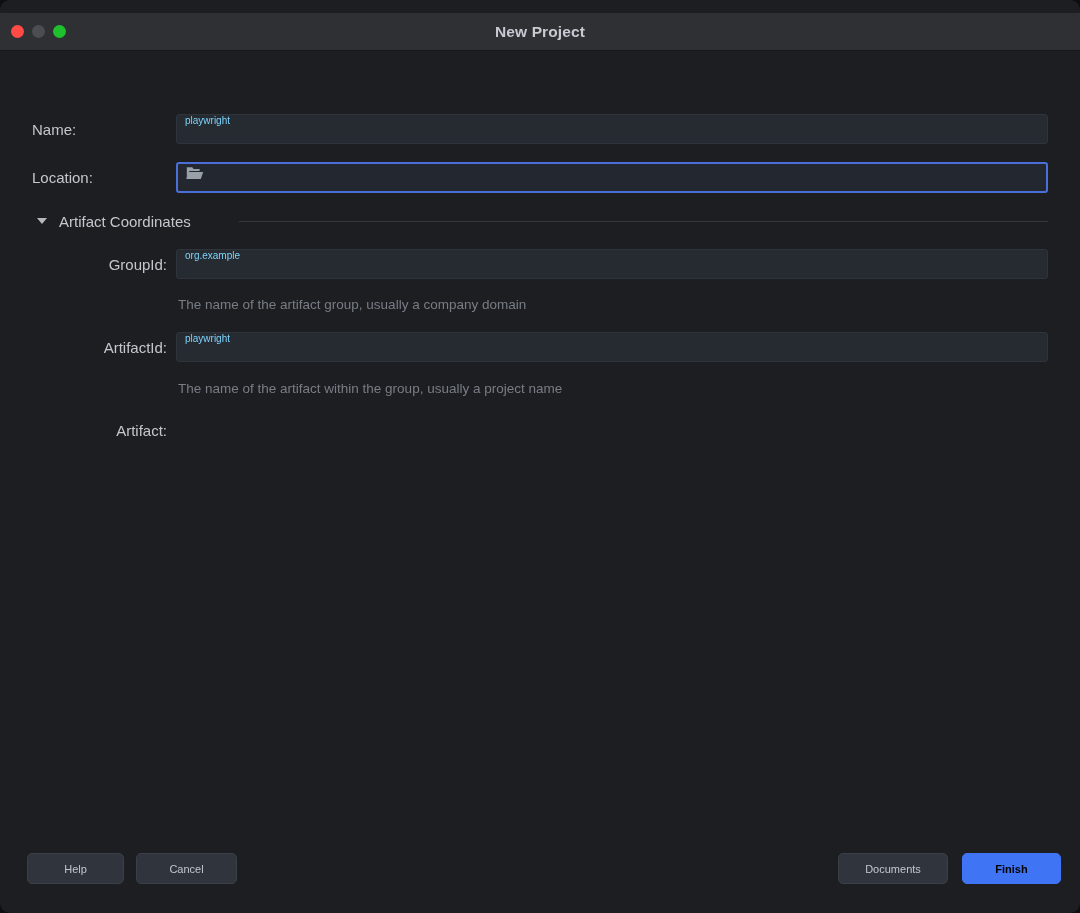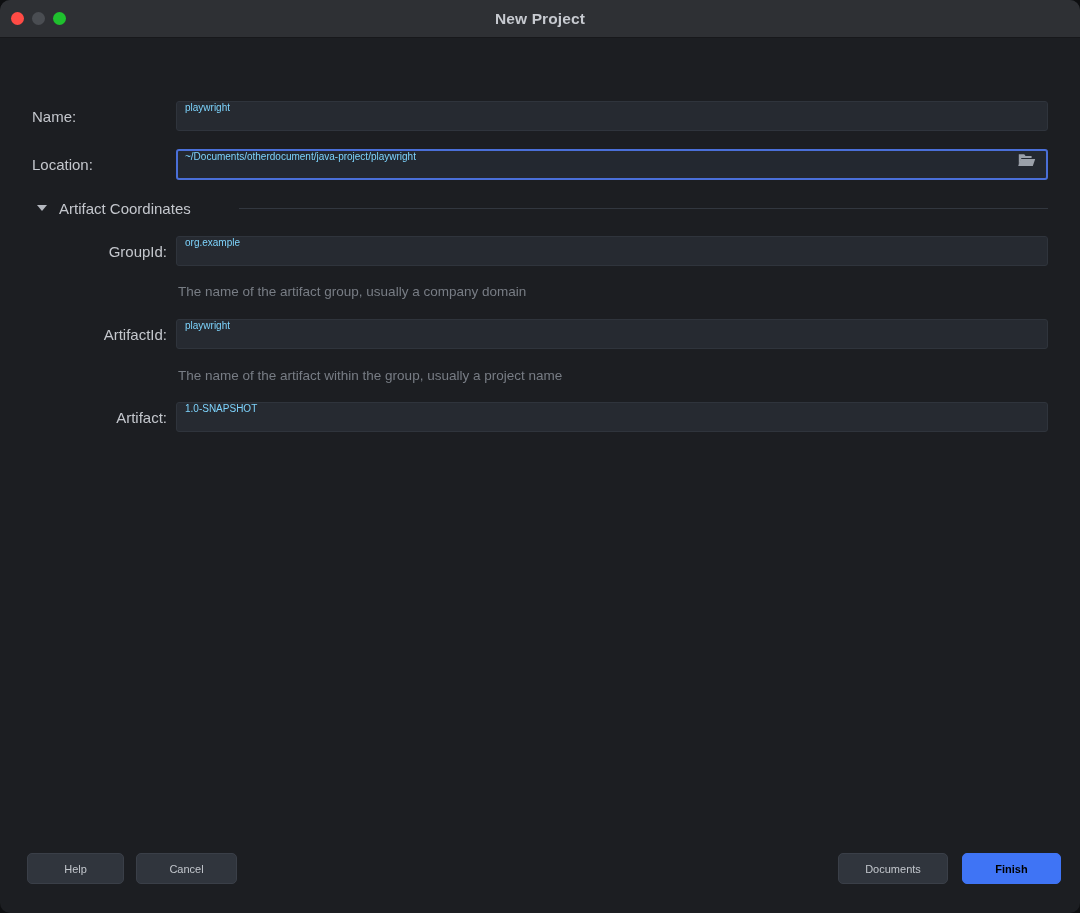--- a/index.html
+++ b/index.html
@@ -27,20 +27,21 @@
 
   
   #titlebar {
     position: relative;
     height: 37px;
     flex: 0 0 37px;
     background: #2e3034;
     border-bottom: 1px solid #17181b;
     display: flex;
     align-items: center;
+    margin-top: 13px;
   }
   #traffic-lights {
     display: flex;
     align-items: center;
     gap: 8px;
     padding-left: 11px;
   }
   .light {
     width: 13px;
     height: 13px;
@@ -234,21 +235,20 @@
     <div class="form-row" style="top:63px; height:30px;">
       <span class="field-label left">Name:</span>
       <div class="text-input">
         <span class="input-text">playwright</span>
       </div>
     </div>
 
     <div class="form-row" style="top:111px; height:31px;">
       <span class="field-label left">Location:</span>
       <div class="text-input focused" style="height:31px;">
-        <span class="input-text">~/Documents/otherdocument/java-project/playwright</span>
         <span class="browse-icon">
           <svg width="18" height="15" viewBox="0 0 18 15" xmlns="http://www.w3.org/2000/svg">
             <path d="M0.8 1.2 H6.2 L7.6 3.0 H13.6 V5.0 H3.4 L1.1 11.6 H0.8 Z" fill="#9aa0a9"></path>
             <path d="M2.6 5.9 H17.2 L14.8 13.0 H0.2 Z" fill="#9aa0a9"></path>
           </svg>
         </span>
       </div>
     </div>
 
     <div id="section-header">
@@ -268,23 +268,20 @@
     <div class="form-row" style="top:281px; height:30px;">
       <span class="field-label right">ArtifactId:</span>
       <div class="text-input">
         <span class="input-text">playwright</span>
       </div>
     </div>
     <div class="helper-text" style="top:330px;">The name of the artifact within the group, usually a project name</div>
 
     <div class="form-row" style="top:364px; height:30px;">
       <span class="field-label right">Artifact:</span>
-      <div class="text-input">
-        <span class="input-text">1.0-SNAPSHOT</span>
-      </div>
     </div>
 
   </div>
 
   <div id="footer">
     <div class="btn" id="btn-help">Help</div>
     <div class="btn" id="btn-cancel">Cancel</div>
     <div class="btn" id="btn-previous">Documents</div>
     <div class="btn" id="btn-finish">Finish</div>
   </div>

